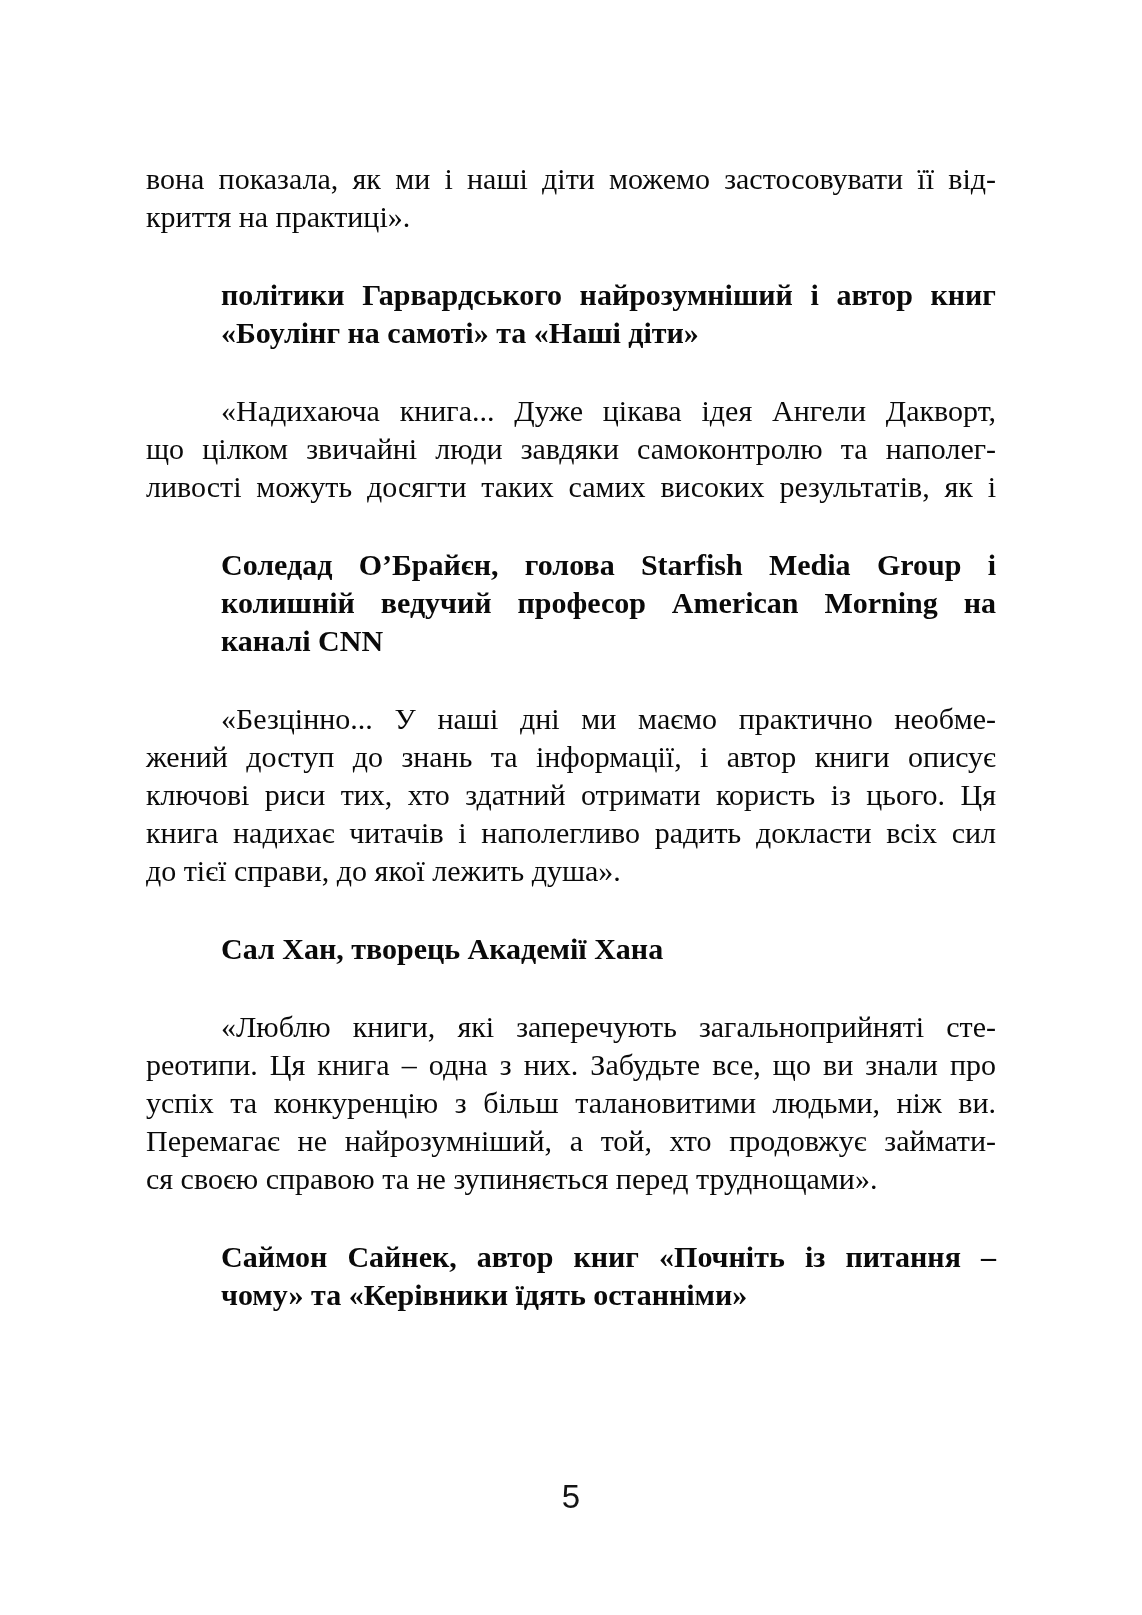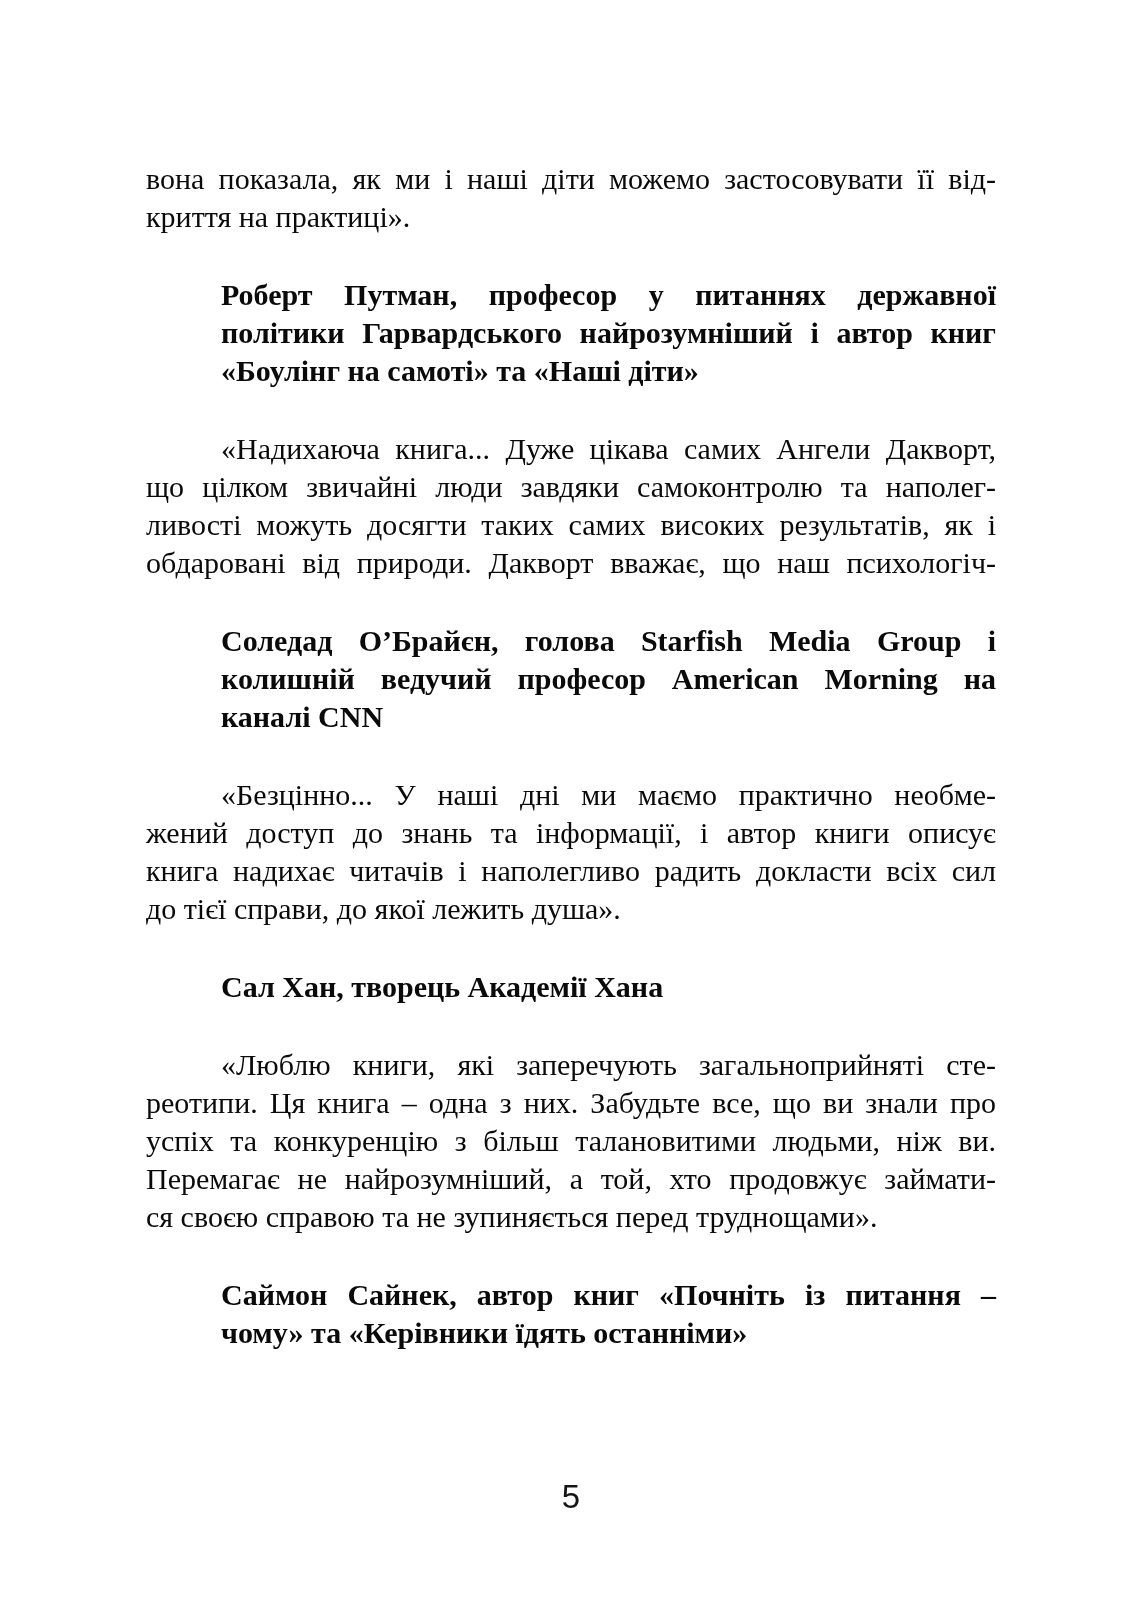--- a/index.html
+++ b/index.html
@@ -54,38 +54,37 @@
 </head>
 <body>
 
 <div class="page">
   <div id="text-blocks">
       <div class="block">
         <div class="line">вона показала, як ми і наші діти можемо застосовувати її від-</div>
         <div class="line para-last">криття на практиці».</div>
       </div>
       <div class="block attribution">
-        <div class="line">Роберт Путман, професор у питаннях державної</div>
         <div class="line">політики Гарвардського найрозумніший і автор книг</div>
         <div class="line para-last">«Боулінг на самоті» та «Наші діти»</div>
       </div>
       <div class="block">
-        <div class="line first-indent">«Надихаюча книга... Дуже цікава самих Ангели Дакворт,</div>
+        <div class="line first-indent">«Надихаюча книга... Дуже цікава ідея Ангели Дакворт,</div>
         <div class="line">що цілком звичайні люди завдяки самоконтролю та наполег-</div>
         <div class="line">ливості можуть досягти таких самих високих результатів, як і</div>
-        <div class="line">обдаровані від природи. Дакворт вважає, що наш психологіч-</div>
       </div>
       <div class="block attribution">
         <div class="line">Соледад О’Брайєн, голова Starfish Media Group і</div>
         <div class="line">колишній ведучий професор American Morning на</div>
         <div class="line para-last">каналі CNN</div>
       </div>
       <div class="block">
         <div class="line first-indent">«Безцінно... У наші дні ми маємо практично необме-</div>
         <div class="line">жений доступ до знань та інформації, і автор книги описує</div>
+        <div class="line">ключові риси тих, хто здатний отримати користь із цього. Ця</div>
         <div class="line">книга надихає читачів і наполегливо радить докласти всіх сил</div>
         <div class="line para-last">до тієї справи, до якої лежить душа».</div>
       </div>
       <div class="block attribution">
         <div class="line para-last">Сал Хан, творець Академії Хана</div>
       </div>
       <div class="block">
         <div class="line first-indent">«Люблю книги, які заперечують загальноприйняті сте-</div>
         <div class="line">реотипи. Ця книга – одна з них. Забудьте все, що ви знали про</div>
         <div class="line">успіх та конкуренцію з більш талановитими людьми, ніж ви.</div>

